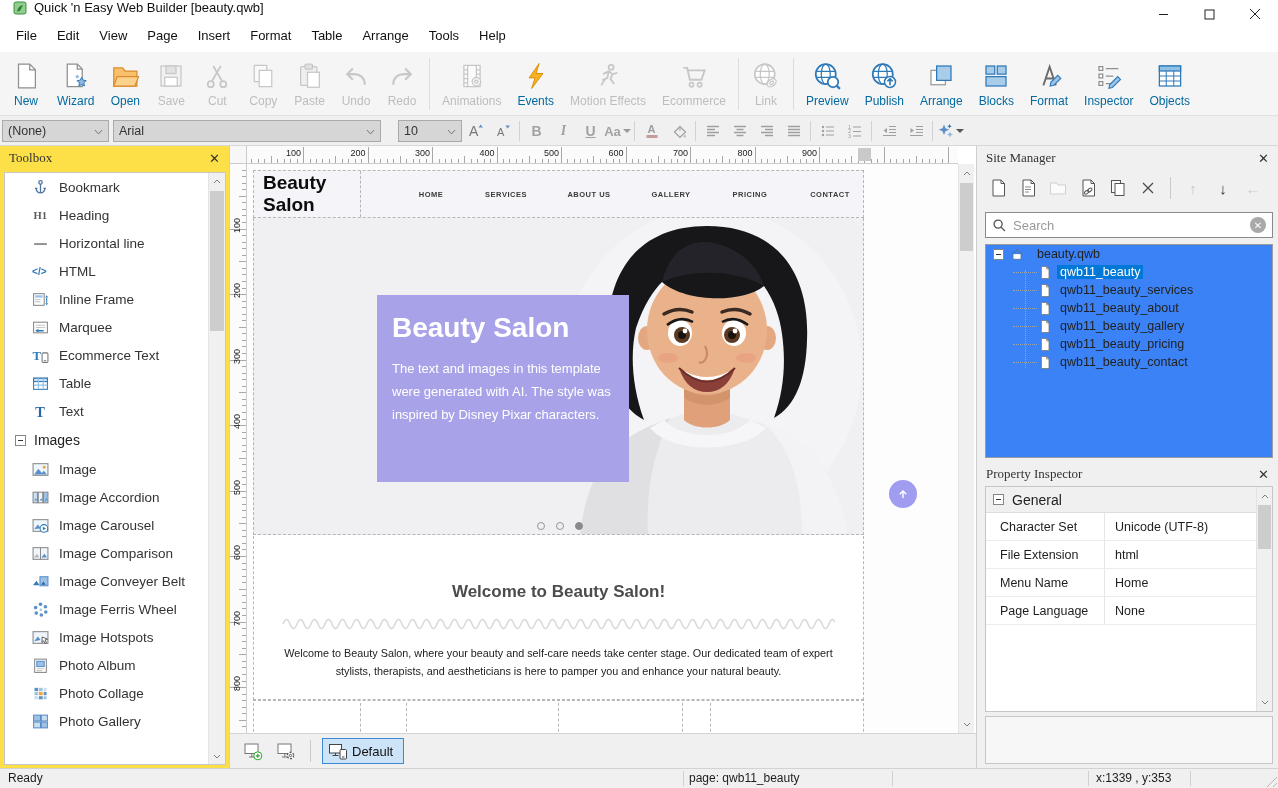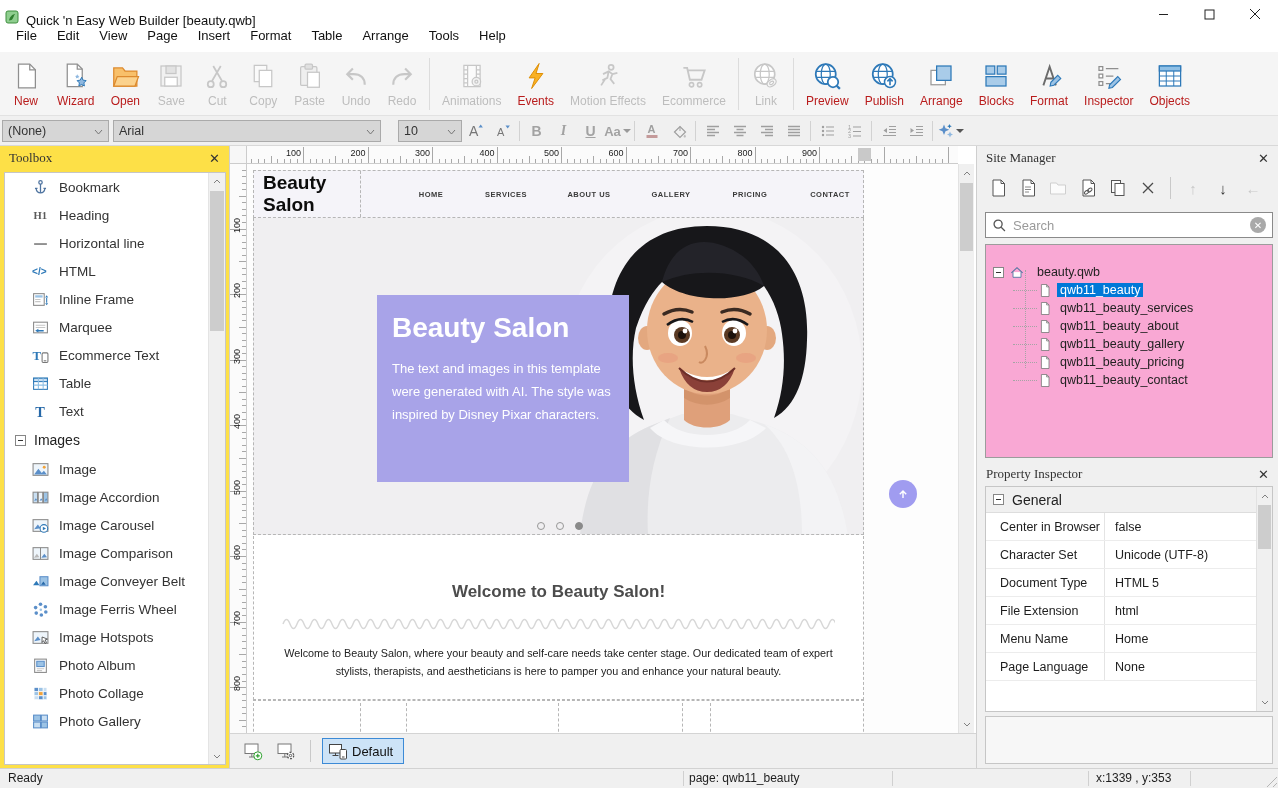--- a/index.html
+++ b/index.html
@@ -1,32 +1,32 @@
 <!DOCTYPE html>
 <html><head>
 <meta charset="utf-8">
 <style>
 *{margin:0;padding:0;box-sizing:border-box}
 html,body{background:#fff}
 body{font-family:"Liberation Sans",sans-serif}
 .app{position:relative;width:1278px;height:788px;background:#f0f0f0;overflow:hidden;font-size:13px;color:#1a1a1a}
 
 
-.titlebar{position:absolute;left:0;top:0;right:0;height:28px;background:#fff;display:flex;align-items:flex-end;padding-left:4px}
+.titlebar{position:absolute;left:0;top:0;right:0;height:28px;background:#fff;display:flex;align-items:flex-start;padding-left:12px}
 .app-title{font-size:13px;margin-left:6px;color:#111}
 .win-btns{margin-left:auto;display:flex;height:100%}
 .win-btn{width:46px;display:flex;align-items:center;justify-content:center;color:#222;font-size:13px}
 .menubar{position:absolute;top:28px;left:0;right:0;height:24px;background:#fff;display:flex;align-items:flex-start;padding-left:6px}
 .menu-item{padding:0 10px;font-size:13px;color:#111}
 
 
 .toolbar{position:absolute;top:52px;left:0;right:0;height:64px;background:#f5f5f5;border-bottom:1px solid #e2e2e2;display:flex;align-items:center;padding:0 3px}
 .tb-btn{display:flex;flex-direction:column;align-items:center;justify-content:center;padding:3px 8px 2px;height:60px;gap:3px}
 .tb-btn svg{width:30px;height:30px;display:block}
-.tb-label{font-size:12px;color:#b91c1c;white-space:nowrap}
+.tb-label{font-size:12px;color:#0369a1;white-space:nowrap}
 .tb-btn.disabled .tb-label{color:#bdbdbd}
 .tb-sep{width:1px;height:52px;background:#dcdcdc;margin:0 4px}
 
 
 .formatbar{position:absolute;top:117px;left:0;right:0;height:29px;background:#f0f0f0;border-bottom:1px solid #d8d8d8;display:flex;align-items:center;padding-left:2px}
 .combo{height:22px;background:#d6d6d6;border:1px solid #aaa;display:flex;align-items:center;padding:0 5px;font-size:12.5px;color:#333}
 .combo .chev{margin-left:auto}
 .combo.style{width:107px}
 .combo.font{width:268px;margin-left:4px}
 .combo.size{width:64px;margin-left:17px}
@@ -98,21 +98,21 @@
 .rightcol{position:absolute;left:976px;top:146px;width:302px;bottom:20px;background:#f0f0f0;border-left:1px solid #cfcfcf}
 .sm-toolbar{position:absolute;top:24px;left:10px;height:36px;display:flex;align-items:center;gap:8px}
 .sm-ic{width:22px;height:26px;display:flex;align-items:center;justify-content:center}
 .sm-ic svg{width:20px;height:20px}
 .sm-arrow{width:22px;text-align:center;font-size:15px}
 .sm-tsep{width:1px;height:22px;background:#c9c9c9;margin:0 3px}
 .sm-search{position:absolute;top:66px;left:8px;right:5px;height:26px;background:#fff;border:1px solid #8a8a8a;display:flex;align-items:center;padding:0 6px;gap:6px}
 .sm-search svg{width:15px;height:15px}
 .sm-ph{color:#9a9a9a;font-size:13px}
 .sm-clear{margin-left:auto;width:16px;height:16px;border-radius:50%;background:#a9a9a9;color:#fff;font-size:10px;display:flex;align-items:center;justify-content:center}
-.sm-tree{position:absolute;top:98px;left:8px;right:5px;height:214px;background:#f9a8d4;border:1px solid #9c9c9c;padding-top:18px;font-size:12.5px;color:#222;overflow:hidden}
+.sm-tree{position:absolute;top:98px;left:8px;right:5px;height:214px;background:#3b82f6;border:1px solid #9c9c9c;padding-top:0;font-size:12.5px;color:#222;overflow:hidden}
 .tree-row{display:flex;align-items:center;height:18px}
 .tree-root{padding-left:7px;gap:5px}
 .tree-child{padding-left:27px}
 .tree-stub{width:24px;border-top:1px dotted #a5a5a5;flex:none}
 .tree-icon{width:16px;height:17px;flex:none;margin-right:4px}
 .tree-label{padding:0 3px;white-space:nowrap}
 .tree-label.sel{background:#0078d7;color:#fff}
 .tree-trunk{position:absolute;left:39px;top:25px;width:1px;height:98px;border-left:1px dotted #a5a5a5}
 
 
@@ -1181,30 +1181,22 @@
         <span>Property Inspector</span>
         <span class="panel-close">✕</span>
       </div>
     <div class="pi-box">
       <div class="pi-general">
         <span class="expander"></span>
         <span>General</span>
       </div>
       <div class="pi-rows" id="pi-rows">
           <div class="pi-row">
-   <div class="pi-label">Center in Browser</div>
-   <div class="pi-value">false</div>
-          </div>
-          <div class="pi-row">
    <div class="pi-label">Character Set</div>
    <div class="pi-value">Unicode (UTF-8)</div>
-          </div>
-          <div class="pi-row">
-   <div class="pi-label">Document Type</div>
-   <div class="pi-value">HTML 5</div>
           </div>
           <div class="pi-row">
    <div class="pi-label">File Extension</div>
    <div class="pi-value">html</div>
           </div>
           <div class="pi-row">
    <div class="pi-label">Menu Name</div>
    <div class="pi-value">Home</div>
           </div>
           <div class="pi-row">

